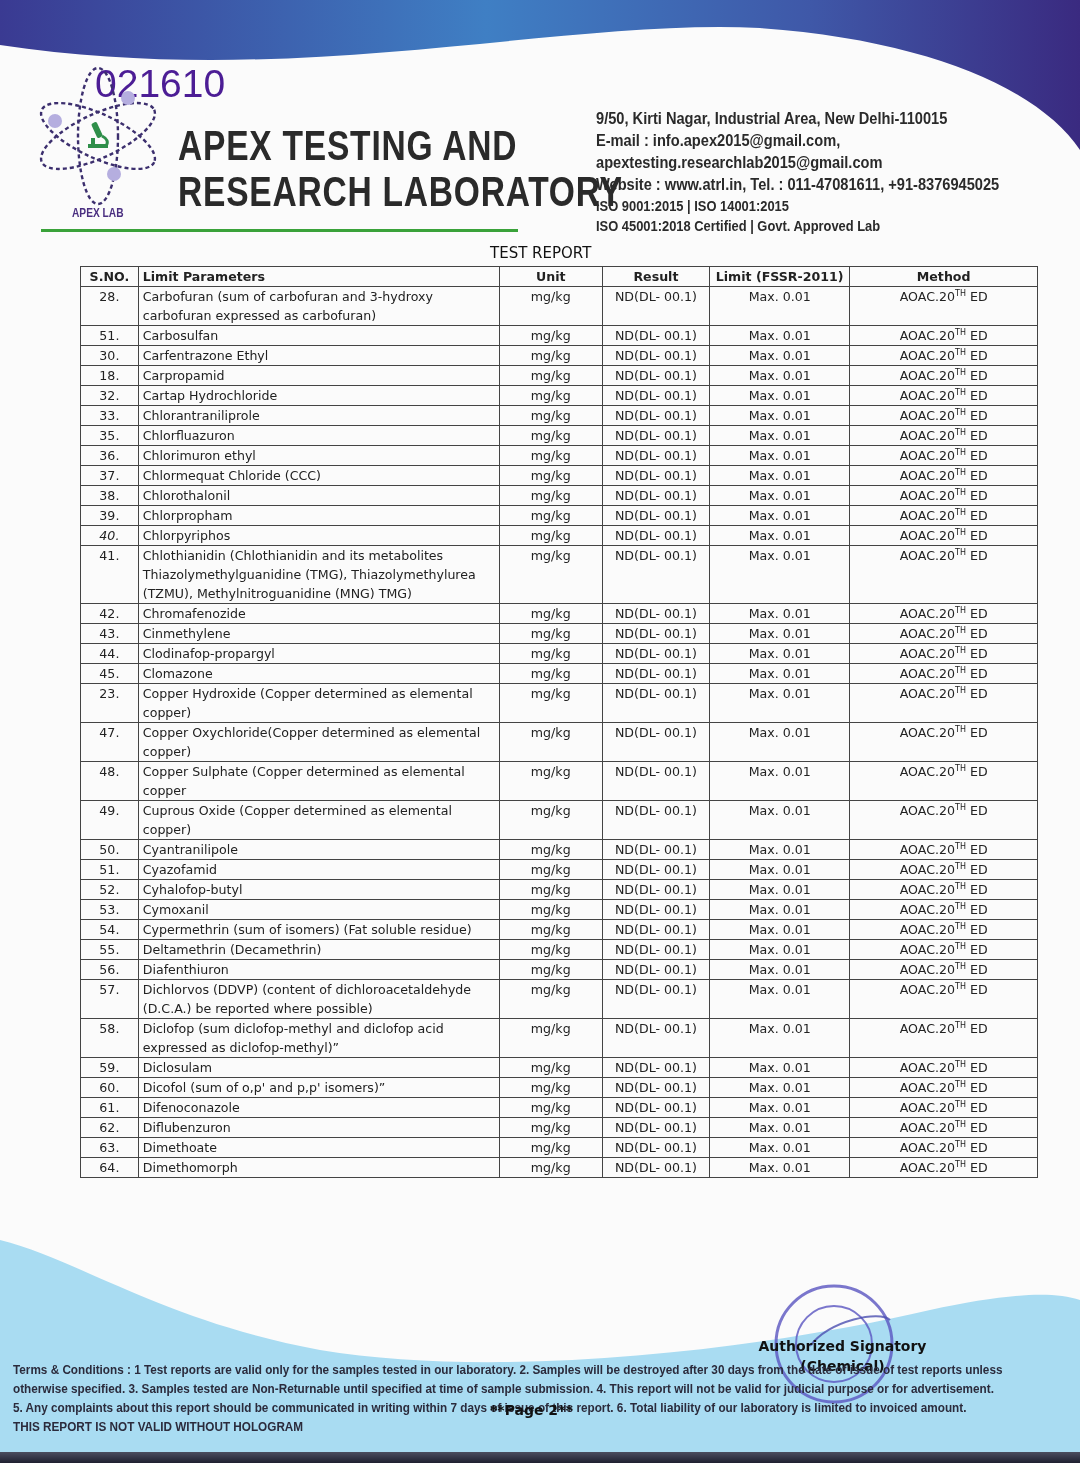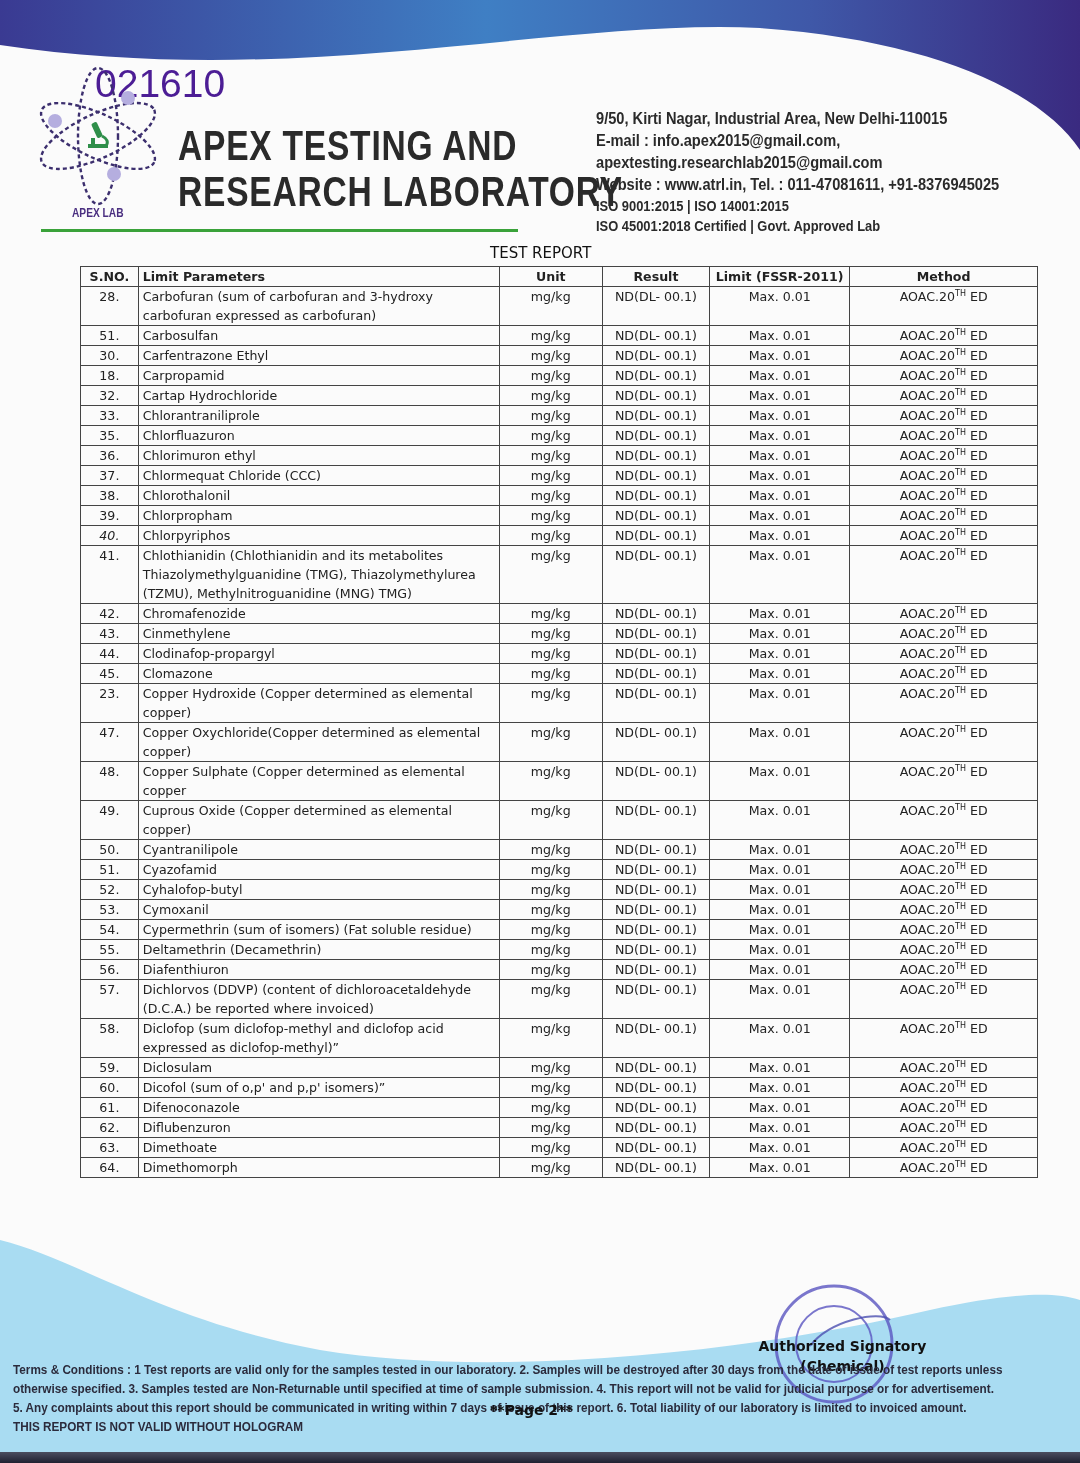--- a/index.html
+++ b/index.html
@@ -326,21 +326,21 @@
       <tr>
         <td class="sno">56.</td>
         <td class="param">Diafenthiuron</td>
         <td class="c">mg/kg</td>
         <td class="c">ND(DL- 00.1)</td>
         <td class="c">Max. 0.01</td>
         <td class="c"><span>AOAC.20</span><sup>TH</sup><span style="white-space: pre;"> ED</span></td>
       </tr>
       <tr>
         <td class="sno">57.</td>
-        <td class="param">Dichlorvos (DDVP) (content of dichloroacetaldehyde (D.C.A.) be reported where invoiced)</td>
+        <td class="param">Dichlorvos (DDVP) (content of dichloroacetaldehyde (D.C.A.) be reported where possible)</td>
         <td class="c">mg/kg</td>
         <td class="c">ND(DL- 00.1)</td>
         <td class="c">Max. 0.01</td>
         <td class="c"><span>AOAC.20</span><sup>TH</sup><span style="white-space: pre;"> ED</span></td>
       </tr>
       <tr>
         <td class="sno">58.</td>
         <td class="param">Diclofop (sum diclofop-methyl and diclofop acid expressed as diclofop-methyl)”</td>
         <td class="c">mg/kg</td>
         <td class="c">ND(DL- 00.1)</td>

